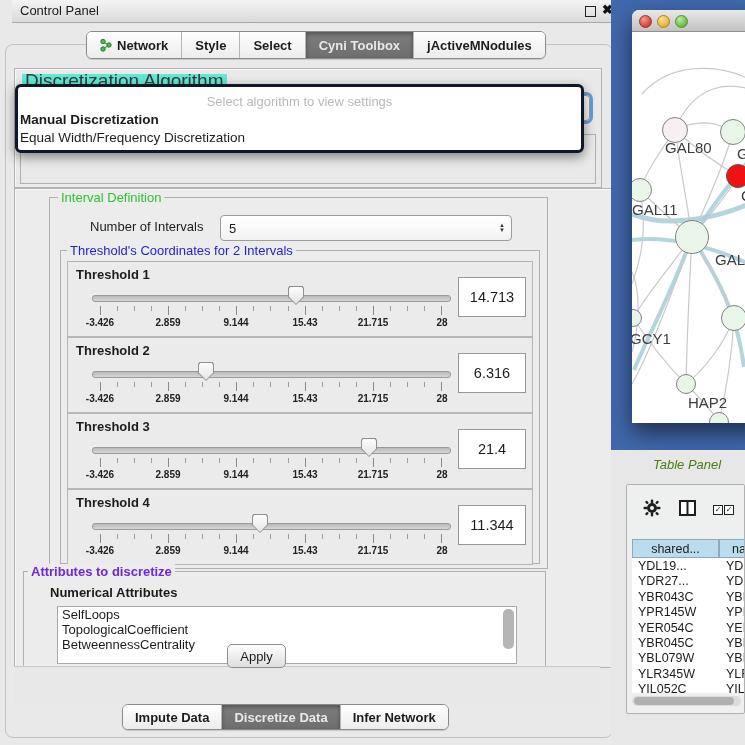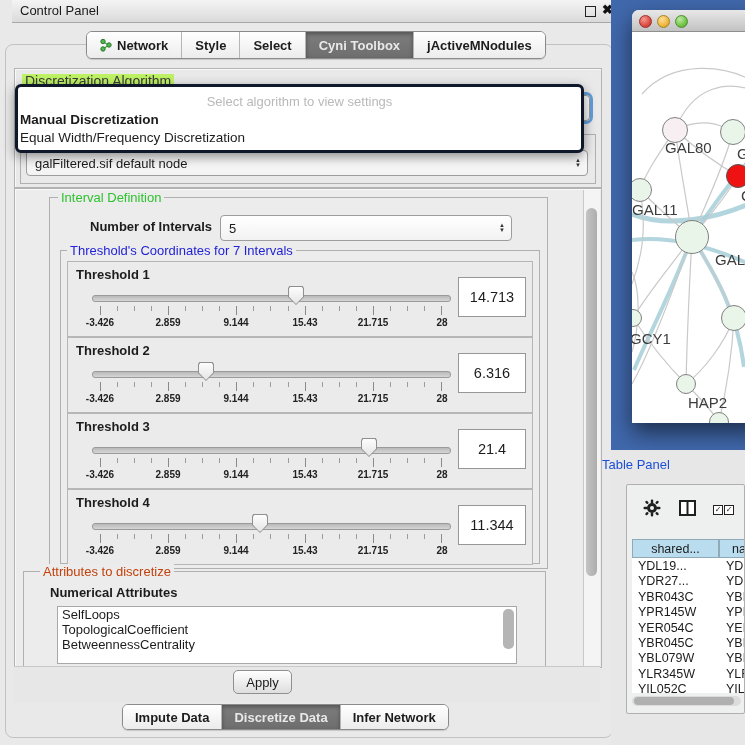--- a/index.html
+++ b/index.html
@@ -16,74 +16,74 @@
   
   .tabrow{left:86px;top:31px;height:26px;display:flex;z-index:5;
     border:1px solid #8a8a8a;border-radius:6px;overflow:hidden;background:#fff;
     box-shadow:0 1px 1px rgba(0,0,0,.15);}
   .tab{display:flex;align-items:center;gap:5px;padding:0 13px;font-size:13px;font-weight:bold;
     background:linear-gradient(#ffffff,#ececec);border-right:1px solid #b5b5b5;cursor:default;}
   .tab:last-child{border-right:none;}
   .tab.active{background:linear-gradient(#7d7d7d,#6e6e6e);color:#e9e9e9;box-shadow:inset 0 2px 4px rgba(0,0,0,.35);}
   .etched{border:1px solid #b3b3b3;box-shadow:inset 1px 1px 0 rgba(255,255,255,.7);}
   .box1{left:14px;top:68px;width:586px;height:118px;background:#e9e9e9;}
-  .grouplab{font-size:14px;background:#bef264;padding:0 3px;line-height:14px;}
+  .grouplab{font-size:19px;background:#5eead4;padding:0 3px;line-height:14px;}
   .algo-label{left:22px;top:74px;color:#3a3a3a;}
   .combo{background:linear-gradient(#ffffff,#f2f2f2);border:1px solid #9d9d9d;border-radius:4px;
     font-size:13px;display:flex;align-items:center;padding:0 8px;box-sizing:border-box;}
   .combo .spin{position:absolute;right:6px;top:0;bottom:0;display:flex;flex-direction:column;justify-content:center;
     font-size:6px;line-height:5px;color:#333;text-align:center;}
   .algo-combo{left:26px;top:95px;width:564px;height:26px;box-shadow:0 0 0 3px rgba(74,144,216,.85);}
   .tdata-group{left:20px;top:134px;width:574px;height:48px;border:1px solid #b0b0b0;}
   .tdata-label{left:28px;top:127px;color:#111;}
   .tdata-combo{left:26px;top:150px;width:562px;height:26px;}
   
   .popup{left:15px;top:84px;width:563px;height:63px;background:#fff;border-radius:6px;z-index:9;
     box-shadow:0 4px 12px rgba(0,0,0,.45);border:3px solid #0f172a;}
   .popup .ph{display:block;text-align:center;color:#b9b9b9;font-size:13px;padding-top:7px;height:16px;}
   .popup .opt{display:block;font-size:13.5px;padding:2px 0 1px 2px;}
   .popup .opt.b{font-weight:bold;}
   
-  .mainpanel{left:14px;top:188px;width:586px;height:478px;background:#ececec;}
+  .mainpanel{left:14px;top:188px;width:586px;height:478px;background:#ececec;padding-left:36px;}
   .vscroll{position:absolute;right:1px;top:1px;width:16px;height:476px;background:#f4f4f4;border-left:1px solid #c8c8c8;}
   .vthumb{position:absolute;left:2px;top:18px;width:11px;height:368px;border-radius:6px;
     background:linear-gradient(90deg,#c4c4c4,#adadad);}
   .group{position:absolute;border:1px solid #b0b0b0;}
   .gt{position:absolute;top:-8px;font-size:13px;background:#ececec;padding:0 3px;line-height:15px;}
   .interval{left:34px;top:8px;width:497px;height:370px;}
   .interval>.gt{left:8px;color:#2ec22e;}
-  .noi-label{left:40px;top:21px;font-size:13px;font-weight:bold;}
+  .noi-label{left:40px;top:21px;font-size:13px;font-weight:normal;}
   .noi-combo{left:170px;top:17px;width:292px;height:26px;}
   .threshgroup{left:10px;top:52px;width:478px;height:312px;}
   .threshgroup>.gt{left:6px;color:#2323d6;}
   .tpanel{position:absolute;left:6px;width:464px;height:74px;border:1px solid #b6b6b6;background:#ebebeb;}
   .tpanel .tl{position:absolute;left:8px;top:5px;font-size:13px;font-weight:bold;}
   .track{position:absolute;left:24px;top:33px;width:357px;height:5px;border:1px solid #9a9a9a;border-radius:3px;
     background:linear-gradient(#b9b9b9,#d6d6d6);}
   .handle{position:absolute;top:24px;width:16px;height:19px;
     clip-path:polygon(8% 0,92% 0,100% 12%,100% 58%,50% 100%,0 58%,0 12%);background:#8f8f8f;}
   .handle .hi{position:absolute;left:1px;top:1px;width:14px;height:17px;
     clip-path:polygon(8% 0,92% 0,100% 12%,100% 58%,50% 100%,0 58%,0 12%);background:linear-gradient(#fdfdfd,#e4e4e4);}
   .ticks-min{position:absolute;left:32px;top:44px;width:342px;height:5px;
     background:repeating-linear-gradient(to right,#9c9c9c 0 1px,transparent 1px 17.05px);}
   .ticks-maj{position:absolute;left:32px;top:44px;width:342px;height:9px;
     background:repeating-linear-gradient(to right,#8a8a8a 0 1px,transparent 1px 68.2px);}
   .tick-lab{position:absolute;top:55px;transform:translateX(-50%);font-size:10px;font-weight:bold;color:#222;}
   .valbox{position:absolute;left:390px;top:15px;width:66px;height:38px;background:#fff;border:1px solid #979797;
     font-size:14.5px;display:flex;align-items:center;justify-content:center;}
   .attrs{left:8px;top:382px;width:521px;height:94px;}
-  .attrs>.gt{left:16px;color:#c2410c;}
+  .attrs>.gt{left:4px;color:#6d28d9;font-weight:bold;}
   .numattr-label{position:absolute;left:26px;top:13px;font-size:13px;font-weight:bold;}
   .attrlist{position:absolute;left:33px;top:34px;width:460px;height:58px;background:#fff;border:1px solid #a8a8a8;
     overflow:hidden;box-sizing:border-box;}
   .attrlist .it{display:block;font-size:13px;line-height:15px;padding-left:4px;}
   .lscroll{position:absolute;right:2px;top:2px;width:11px;height:40px;border-radius:5px;background:#b5b5b5;}
   .applyrow{left:14px;top:666px;width:586px;height:36px;border-top:1px solid #c9c9c9;background:#e7e7e7;}
-  .applybtn{left:227px;top:670px;width:57px;height:22px;border:1px solid #8f8f8f;border-radius:5px;
-    background:linear-gradient(#ffffff,#dedede);font-size:13px;display:flex;align-items:center;justify-content:center;margin-left:6px;}
+  .applybtn{left:227px;top:644px;width:57px;height:22px;border:1px solid #8f8f8f;border-radius:5px;
+    background:linear-gradient(#ffffff,#dedede);font-size:13px;display:flex;align-items:center;justify-content:center;}
   .btabs{left:122px;top:704px;height:24px;display:flex;border:1px solid #8a8a8a;border-radius:6px;overflow:hidden;
     background:#fff;box-shadow:0 1px 1px rgba(0,0,0,.15);}
   .btab{display:flex;align-items:center;padding:0 12px;font-size:13px;font-weight:bold;
     background:linear-gradient(#ffffff,#ececec);border-right:1px solid #b5b5b5;}
   .btab:last-child{border-right:none;}
   .btab.active{background:linear-gradient(#7d7d7d,#6e6e6e);color:#e9e9e9;box-shadow:inset 0 2px 4px rgba(0,0,0,.35);}
   
   .netframe{left:611px;top:0;width:134px;height:450px;background:#4068ac;overflow:hidden;}
   .macwin{position:absolute;left:21px;top:10px;width:130px;height:413px;border-radius:7px 7px 0 0;
     box-shadow:0 10px 22px rgba(0,0,0,.55);background:#fff;}
@@ -91,21 +91,21 @@
     background:linear-gradient(#e8e8e8,#c2c2c2);border-bottom:1px solid #8f8f8f;box-sizing:border-box;}
   .light{position:absolute;top:4.5px;width:13px;height:13px;border-radius:50%;box-sizing:border-box;}
   .l-red{left:7px;background:radial-gradient(circle at 35% 30%,#f59a93,#dd4b42 60%,#b13229);border:1px solid #9c2f27;}
   .l-yel{left:25px;background:radial-gradient(circle at 35% 30%,#fbdf9a,#f0b73f 60%,#c78f1e);border:1px solid #a8831f;}
   .l-grn{left:43px;background:radial-gradient(circle at 35% 30%,#bfe8a8,#71c546 60%,#4d9a2c);border:1px solid #4e8f2f;}
   .netcanvas{position:absolute;left:0;top:22px;width:130px;height:391px;background:#fff;overflow:hidden;}
   .node{position:absolute;border-radius:50%;border:1.5px solid #808080;background:#e9f5e9;box-sizing:border-box;}
   .nlabel{position:absolute;font-size:15px;color:#3d3d3d;white-space:nowrap;}
   
   .tp-strip{left:611px;top:450px;width:134px;height:295px;background:#e7e7e7;}
-  .tp-title{left:602px;top:457px;font-size:13px;color:#1d4ed8;}
+  .tp-title{left:653px;top:457px;font-size:13px;color:#4d7c0f;font-style:italic;}
   .tp-panel{left:626px;top:484px;width:119px;height:230px;background:#eef0f0;border:1px solid #b0b0b0;
     border-radius:2px;overflow:hidden;box-sizing:border-box;}
   .tp-check{position:absolute;width:8px;height:8px;border:1.5px solid #222;font-size:8px;line-height:7px;
     text-align:center;color:#222;background:#fff;}
   .tp-header{position:absolute;left:5px;top:54px;height:19px;display:flex;}
   .tp-hc{background:#b9dcee;border:1px solid #8fa9b8;font-size:12.5px;display:flex;align-items:center;
     justify-content:center;box-sizing:border-box;}
   .tp-rows{position:absolute;left:5px;top:73px;width:150px;height:135px;background:#fff;overflow:hidden;}
   .tp-row{position:relative;height:15.4px;font-size:12.5px;white-space:nowrap;}
   .tp-row .c1{position:absolute;left:6px;top:1px;}
@@ -152,43 +152,39 @@
   </div>
 
   <div class="abs box1 etched"></div>
   <span class="abs grouplab algo-label">Discretization Algorithm</span>
   <div class="abs combo algo-combo">
     <span class="spin">▲<br>▼</span>
   </div>
 
   <div class="abs tdata-group"></div>
   <span class="abs grouplab tdata-label">Table Data</span>
-  <div class="abs combo tdata-combo">
-    <span>galFiltered.sif default node</span>
-    <span class="spin">▲<br>▼</span>
-  </div>
 
   <div class="abs popup">
     <span class="ph">Select algorithm to view settings</span>
     <span class="opt b">Manual Discretization</span>
     <span class="opt">Equal Width/Frequency Discretization</span>
   </div>
 
   <div class="abs mainpanel etched">
 
     <div class="group interval">
       <span class="gt">Interval Definition</span>
       <span class="abs noi-label">Number of Intervals</span>
       <div class="abs combo noi-combo">
         <span>5</span>
         <span class="spin">▲<br>▼</span>
       </div>
 
       <div class="group threshgroup">
-        <span class="gt">Threshold's Coordinates for 7 Intervals</span>
+        <span class="gt">Threshold's Coordinates for 2 Intervals</span>
 
         <div class="tpanel" style="top:10px;">
           <span class="tl">Threshold 1</span>
           <div class="track"></div>
           <div class="handle" style="left:220px;">
               <div class="hi"></div>
             </div>
           <div class="ticks-min"></div>
           <div class="ticks-maj"></div>
           <span class="tick-lab" style="left:32px;">-3.426</span>

